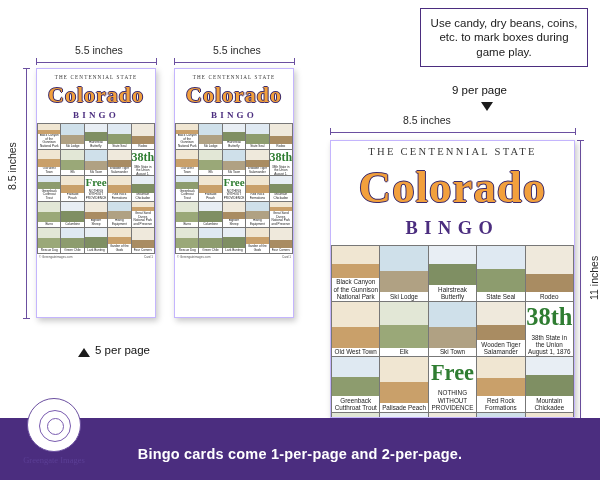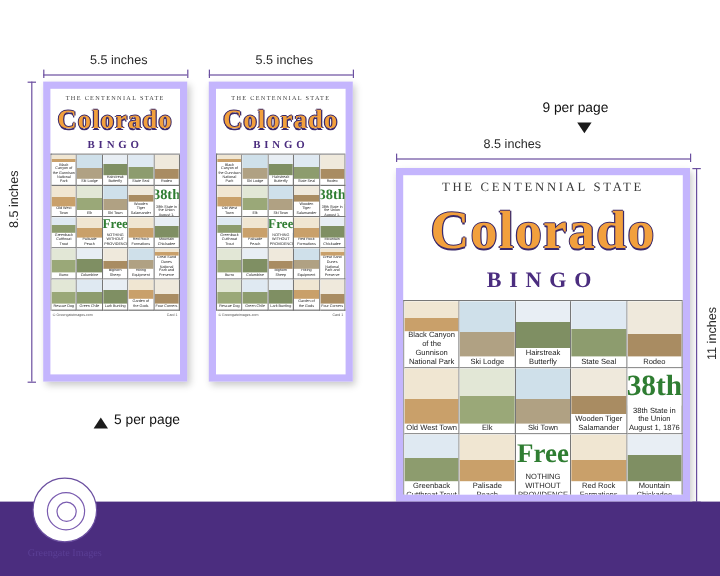--- a/index.html
+++ b/index.html
@@ -55,21 +55,21 @@
   .meas{position:absolute;font-size:10.5px;color:#2a2a2a;}
   .dimline{position:absolute;background:#6b4fa0;}
   .dimline.h{height:1px;}
   .dimline.v{width:1px;}
   .tick{position:absolute;background:#6b4fa0;width:1px;height:7px;}
   .tick.h{width:7px;height:1px;}
 
   
   .card{
     position:absolute;background:#ffffff;
-    border:6px solid #c4b5fd;
+    border:1px solid #c4b5fd;
     box-shadow:2px 3px 6px rgba(0,0,0,.22);
     box-sizing:border-box;
     overflow:hidden;
   }
   .card .hdr{
     text-align:center;font-size:5.2px;letter-spacing:1.1px;color:#3a3a3a;
     margin-top:5px;font-family:"Liberation Serif",serif;
   }
   .card .title{
     text-align:center;position:relative;height:34px;
@@ -134,20 +134,23 @@
     width:0;height:0;border-left:6px solid transparent;border-right:6px solid transparent;
     border-bottom:9px solid #1b1b1b;position:absolute;
   }
   .lbl-bold{font-size:11.5px;color:#111;position:absolute;}
 </style>
 </head>
 <body>
 
 <div class="stage">
 
+  <div class="note-box">
+    <div>Use candy, dry beans, coins, etc. to mark boxes during game play.</div>
+  </div>
 
   <div class="meas" style="left:75px;top:44px;">5.5 inches</div>
   <div class="dimline h" style="left:36px;top:62px;width:120px;"></div>
   <div class="tick" style="left:36px;top:58px;"></div>
   <div class="tick" style="left:156px;top:58px;"></div>
 
   <div class="meas" style="left:213px;top:44px;">5.5 inches</div>
   <div class="dimline h" style="left:174px;top:62px;width:120px;"></div>
   <div class="tick" style="left:174px;top:58px;"></div>
   <div class="tick" style="left:294px;top:58px;"></div>
@@ -498,19 +501,20 @@
         <div class="cell" style="height: 55.46px;">
           <div class="pic v1"></div>
         </div>
         <div class="cell" style="height: 55.46px;">
           <div class="pic v3"></div>
         </div>
       </div>
     </div>
 
   <div class="footer-band"></div>
+  <div class="footer-text">Bingo cards come 1-per-page and 2-per-page.</div>
 
   <div class="logo-wrap">
     <div class="logo-circle"></div>
     <div class="logo-text">Greengate Images</div>
   </div>
 
 </div>
 
 </body></html>

